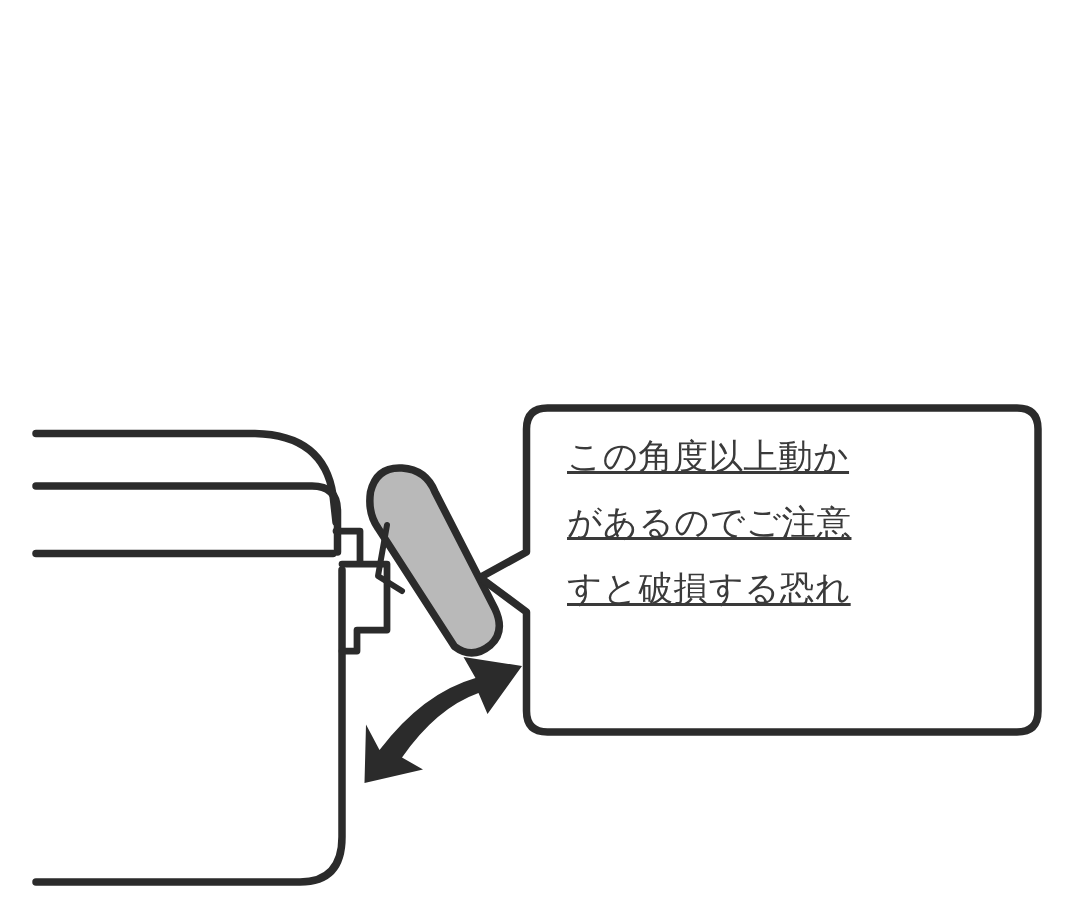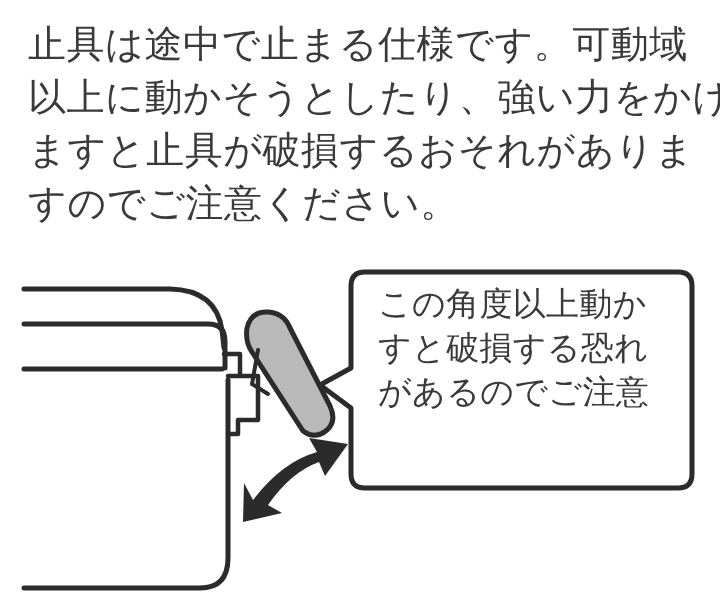--- a/index.html
+++ b/index.html
@@ -55,37 +55,32 @@
 
   
   .bubble-text {
     position: absolute;
     left: 378px;
     top: 282px;
     width: 300px;
   }
   .bubble-line {
     color: #3a3a3a;
-    font-size: 33px;
+    font-size: 23px;
     line-height: 44px;
     white-space: nowrap;
     letter-spacing: 0.3px;
+    text-decoration: underline;
   }
 </style>
 </head>
 <body>
 
 <div id="page">
 
-  <div class="notice-block">
-    <div class="notice-line">止具は途中で止まる仕様です。可動域</div>
-    <div class="notice-line">以上に動かそうとしたり、強い力をかけ</div>
-    <div class="notice-line">ますと止具が破損するおそれがありま</div>
-    <div class="notice-line">すのでご注意ください。</div>
-  </div>
 
   <div class="illustration">
     <svg viewBox="0 0 720 342" xmlns="http://www.w3.org/2000/svg">
 
       <g fill="none" stroke="#2b2b2b" stroke-width="5" stroke-linecap="round" stroke-linejoin="round">
 
         <path d="M 24 31 L 170 31 Q 216 32 222 72 L 224 90"></path>
 
         <path d="M 24 66 L 208 66 Q 225 66 225 83 L 225 110"></path>
         <path d="M 24 111 L 222 111"></path>
@@ -143,17 +138,17 @@
                  L 351 110
                  L 351 28
                  Q 351 14 365 14 Z" fill="#ffffff" stroke="#2b2b2b" stroke-width="5" stroke-linejoin="round"></path>
       </g>
 
     </svg>
   </div>
 
   <div class="bubble-text">
     <div class="bubble-line">この角度以上動か</div>
+    <div class="bubble-line">があるのでご注意</div>
     <div class="bubble-line">すと破損する恐れ</div>
-    <div class="bubble-line">があるのでご注意</div>
   </div>
 
 </div>
 
 </body></html>

